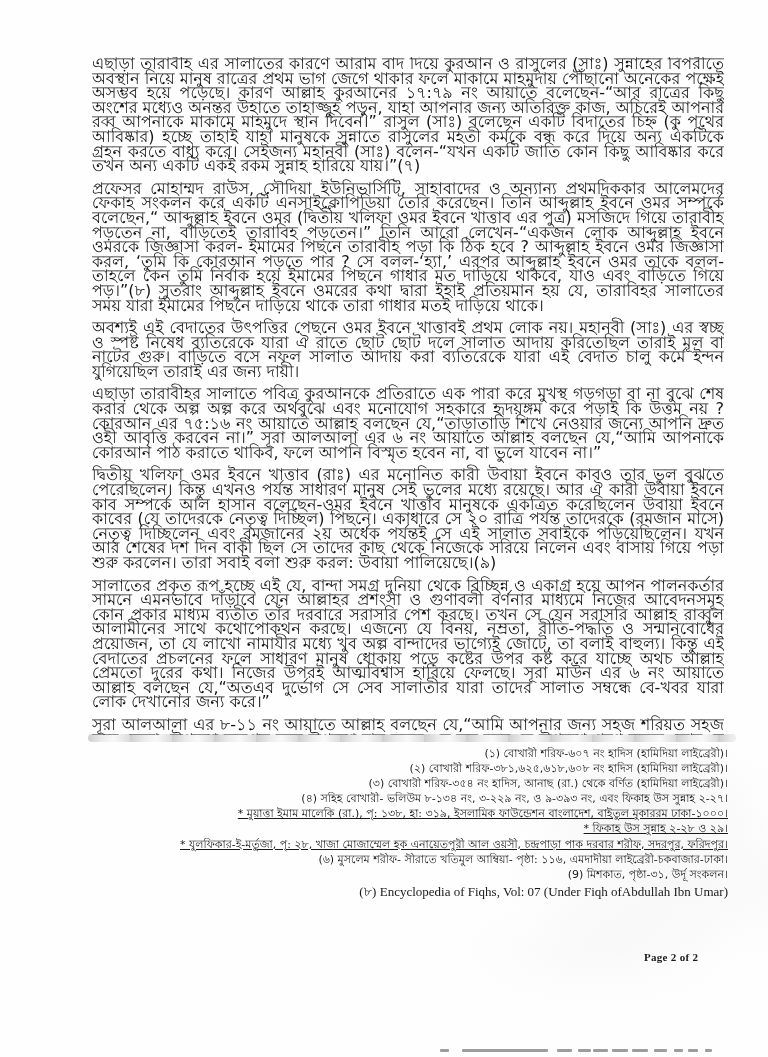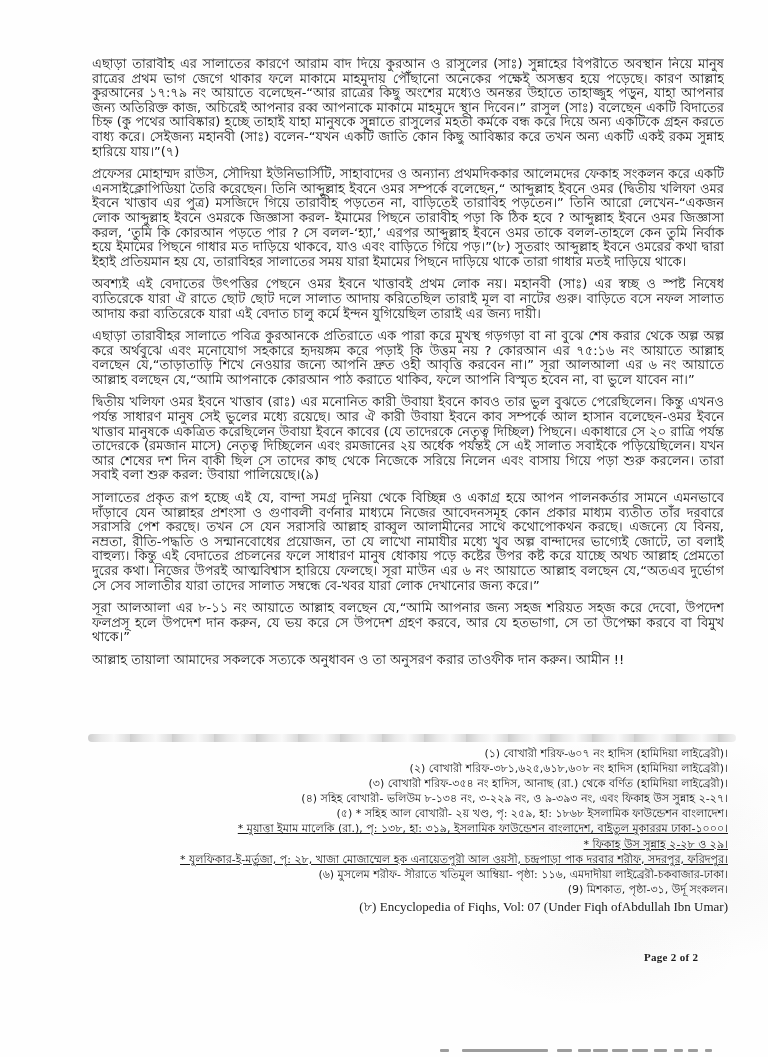--- a/index.html
+++ b/index.html
@@ -21,21 +21,21 @@
       radial-gradient(200px 80px at 600px 950px, rgba(120,120,120,0.04), rgba(0,0,0,0) 70%),
       #fefefe;
   }
   .content {
     position: absolute;
     left: 92px;
     top: 57px;
     width: 632px;
     height: 678px;
     overflow: hidden;
-    font-size: 13px;
+    font-size: 16px;
     line-height: 14.6px;
     text-align: justify;
     color: #161616;
   }
   .content p { margin: 0 0 8px 0; }
   .scan-band {
     position: absolute;
     left: 88px;
     top: 734px;
     width: 648px;
@@ -104,21 +104,20 @@
     <p>আল্লাহ তায়ালা আমাদের সকলকে সত্যকে অনুধাবন ও তা অনুসরণ করার তাওফীক দান করুন। আমীন !!</p>
   </section>
 
   <div class="scan-band"></div>
 
   <section class="footnotes">
     <p>(১) বোখারী শরিফ-৬০৭ নং হাদিস (হামিদিয়া লাইব্রেরী)।</p>
     <p>(২) বোখারী শরিফ-৩৮১,৬২৫,৬১৮,৬০৮ নং হাদিস (হামিদিয়া লাইব্রেরী)।</p>
     <p>(৩) বোখারী শরিফ-৩৫৪ নং হাদিস, আনাছ (রা.) থেকে বর্ণিত (হামিদিয়া লাইব্রেরী)।</p>
     <p>(৪) সহিহ বোখারী- ভলিউম ৮-১৩৪ নং, ৩-২২৯ নং, ও ৯-৩৯৩ নং, এবং ফিকাহ উস সুন্নাহ ২-২৭।</p>
-    <p>(৫) * সহিহ আল বোখারী- ২য় খণ্ড, পৃ: ২৫৯, হা: ১৮৬৮ ইসলামিক ফাউন্ডেশন বাংলাদেশ।</p>
     <p class="fn-sub">* মুয়াত্তা ইমাম মালেকি (রা.), পৃ: ১৩৮, হা: ৩১৯, ইসলামিক ফাউন্ডেশন বাংলাদেশ, বাইতুল মুকাররম ঢাকা-১০০০।</p>
     <p class="fn-sub">* ফিকাহ উস সুন্নাহ ২-২৮ ও ২৯।</p>
     <p class="fn-sub">* যুলফিকার-ই-মর্তুজা, পৃ: ২৮, খাজা মোজাম্মেল হক এনায়েতপুরী আল ওয়সী, চন্দ্রপাড়া পাক দরবার শরীফ, সদরপুর, ফরিদপুর।</p>
     <p>(৬) মুসলেম শরীফ- সীরাতে খতিমুল আম্বিয়া- পৃষ্ঠা: ১১৬, এমদাদীয়া লাইব্রেরী-চকবাজার-ঢাকা।</p>
     <p>(9) মিশকাত, পৃষ্ঠা-৩১, উর্দূ সংকলন।</p>
     <p class="fn-latin">(৮) Encyclopedia of Fiqhs, Vol: 07 (Under Fiqh ofAbdullah Ibn Umar)</p>
   </section>
 
   <div class="page-number">Page 2 of 2</div>
 

